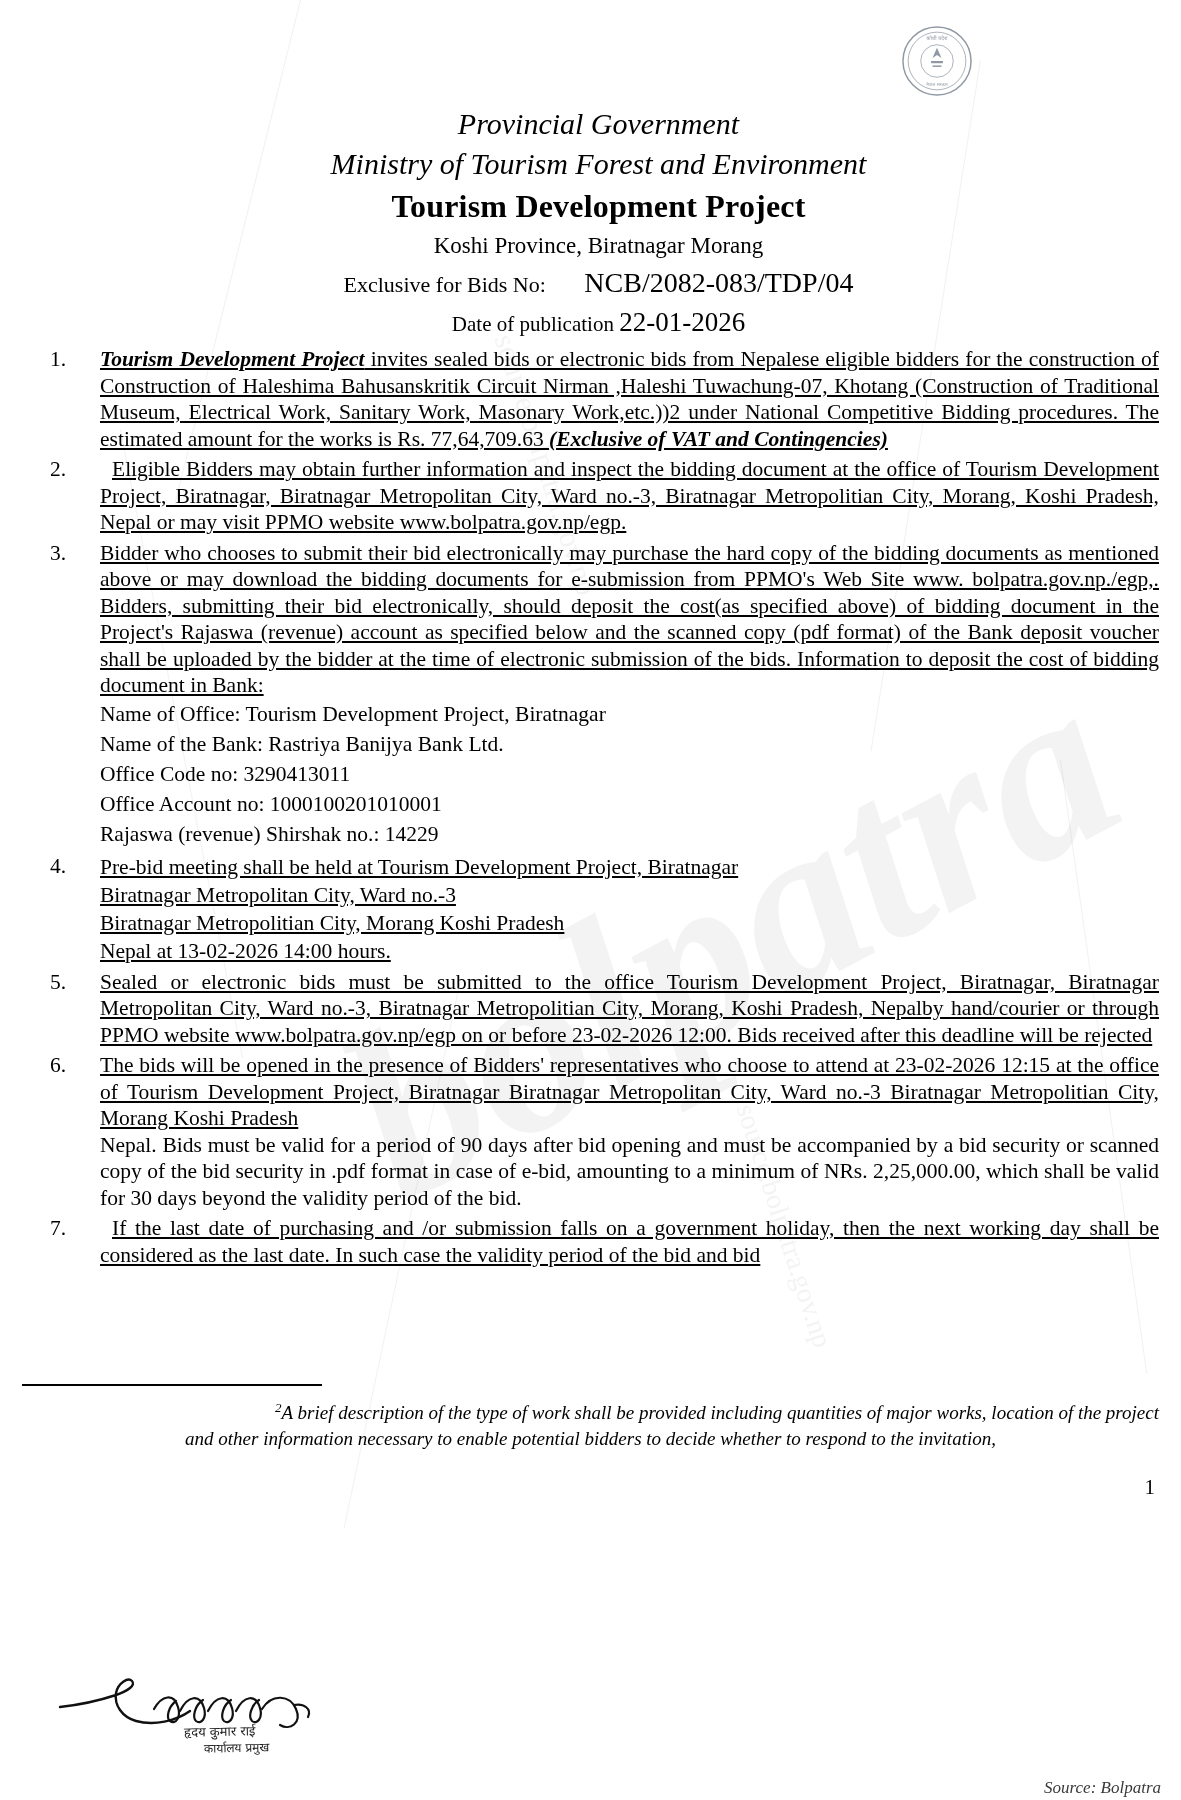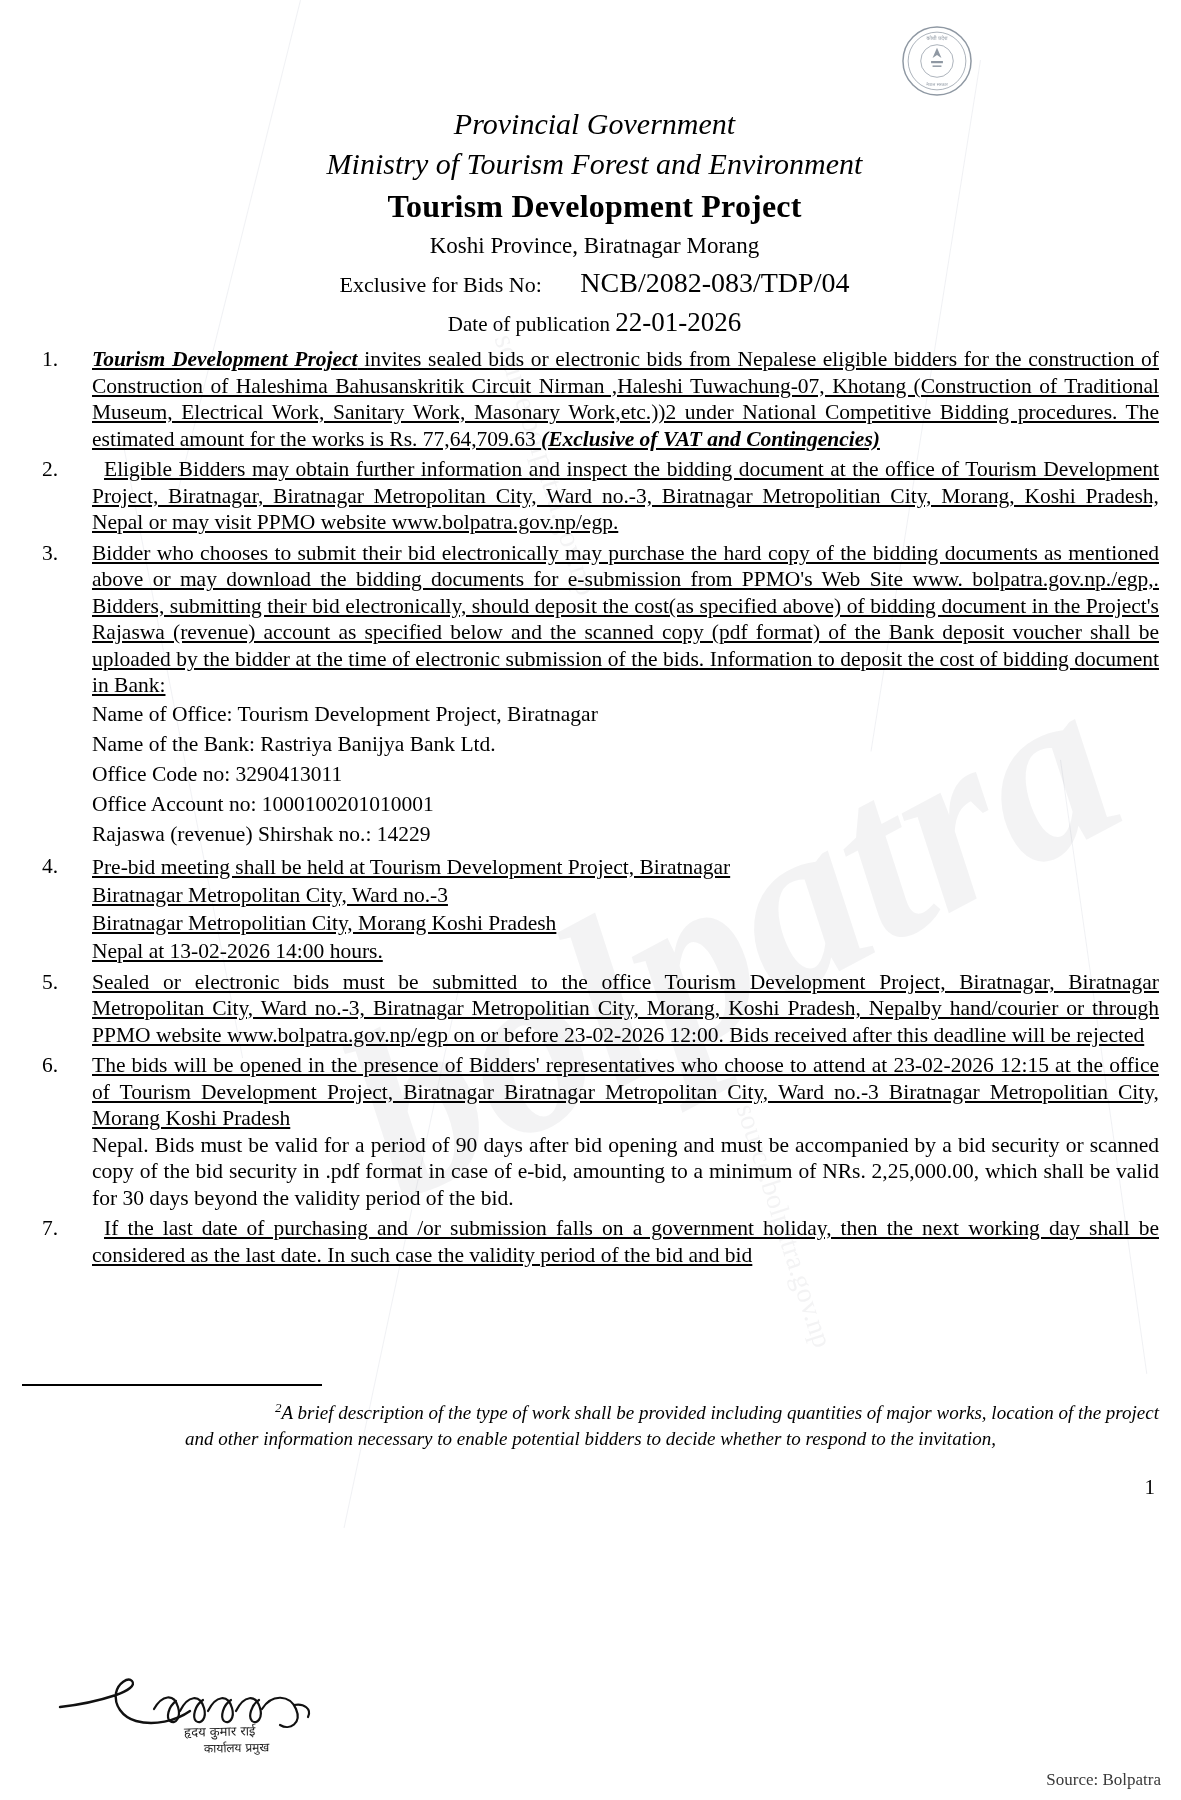--- a/index.html
+++ b/index.html
@@ -53,21 +53,21 @@
     width: 74px;
     height: 74px;
     z-index: 3;
     opacity: 0.62;
   }
 
   
   .content {
     position: relative;
     z-index: 2;
-    padding: 0 22px 0 30px;
+    padding: 0 22px 0 38px;
   }
 
   .header {
     text-align: center;
     margin-top: 104px;
   }
   .h-line1 {
     font-style: italic;
     font-size: 30px;
     line-height: 40px;
@@ -216,25 +216,26 @@
     font-size: 12px;
     color: #1b1b1b;
     white-space: nowrap;
     transform: rotate(-1.2deg);
     font-family: "DejaVu Sans", sans-serif;
   }
 
   .source {
     position: absolute;
     right: 20px;
-    bottom: 10px;
+    bottom: 2px;
     font-size: 17px;
     color: #3a3a3a;
     z-index: 4;
     font-family: "Liberation Serif", serif;
+    font-style: italic;
   }
 </style>
 </head>
 <body>
 
 <div class="page">
 
   <div class="wm-layer">
 
     <div class="wm-line" style="left:300px;top:0;width:1px;height:520px;transform:rotate(14deg);transform-origin:top left;"></div>

